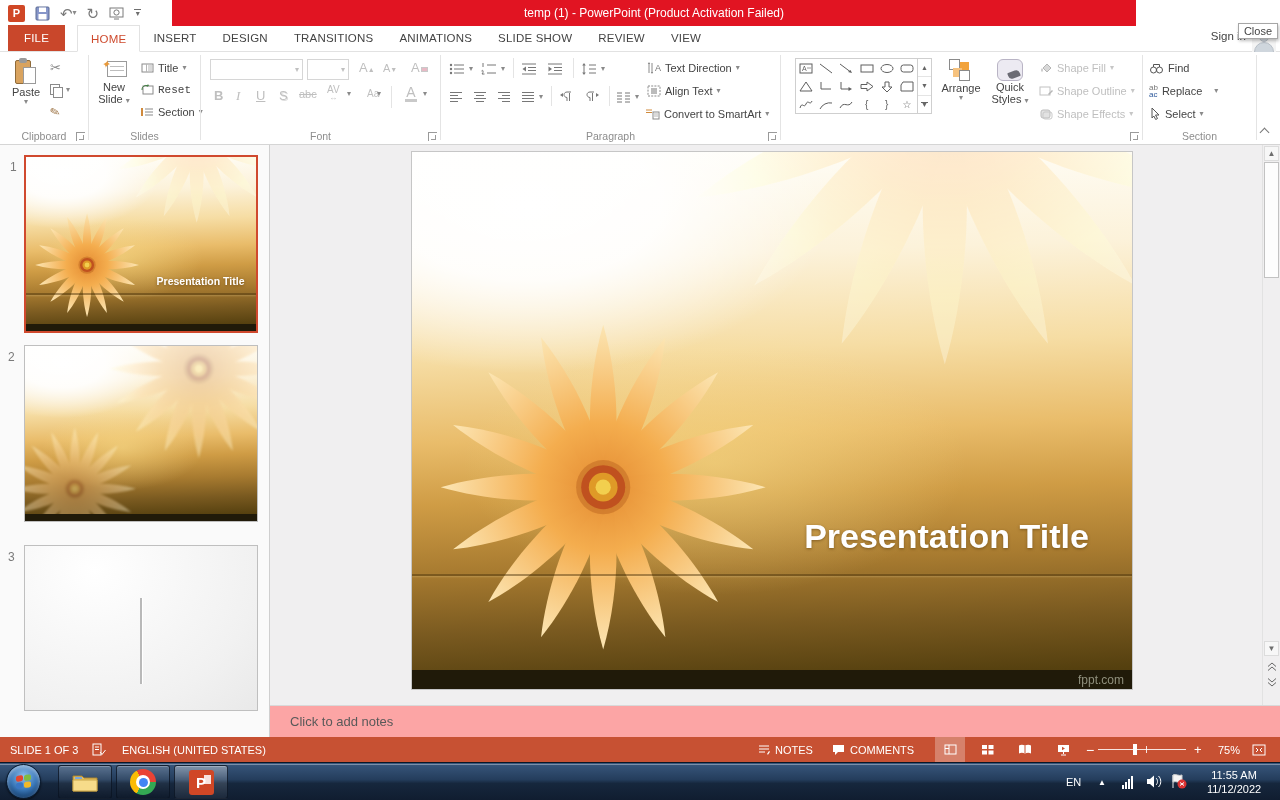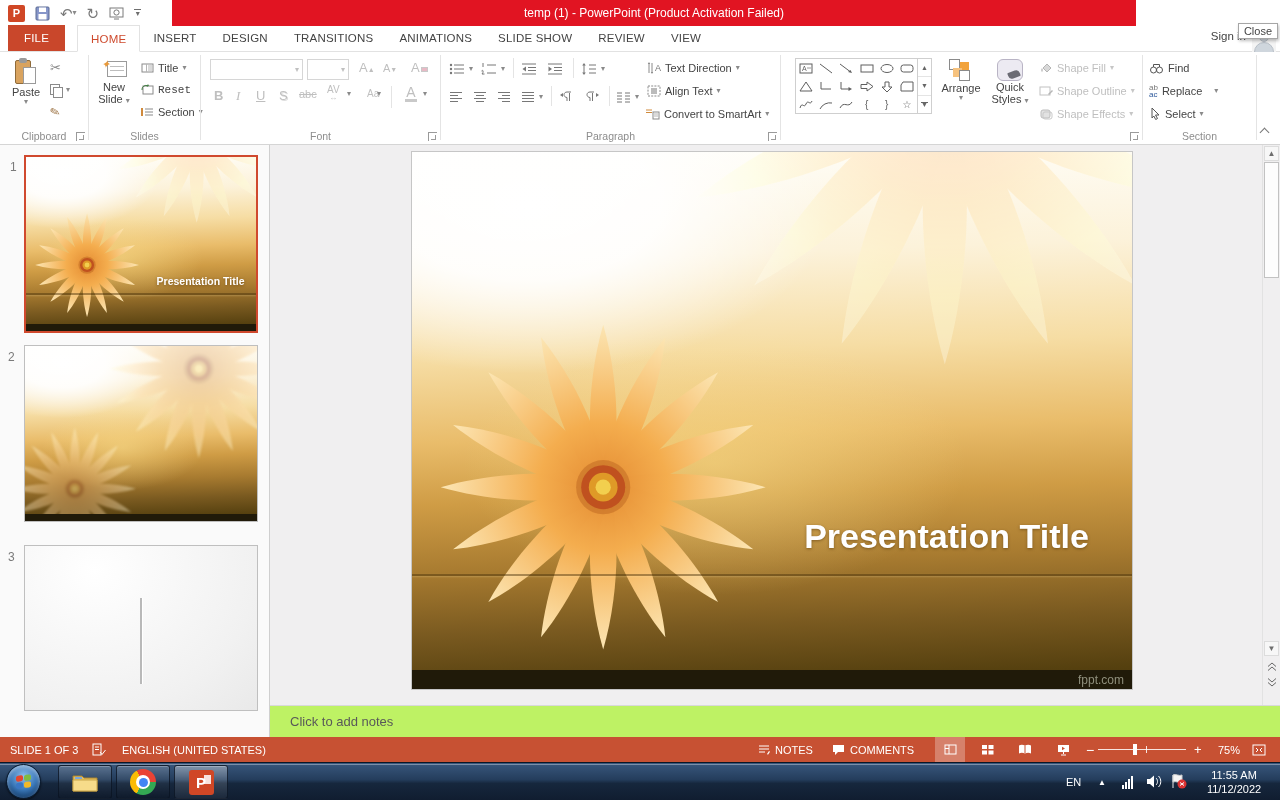--- a/index.html
+++ b/index.html
@@ -103,21 +103,21 @@
     background:
       radial-gradient(ellipse 62% 46% at 16% 10%, rgba(255,255,255,1) 0%, rgba(255,255,255,.9) 30%, rgba(255,255,255,0) 68%),
       radial-gradient(ellipse 50% 35% at 42% 58%, rgba(250,222,140,.55) 0%, rgba(250,222,140,0) 70%),
       linear-gradient(178deg,#fffef9 0%,#fcf2da 20%,#f6dda4 37%,#e9bc6a 52%,#cf9c45 63%,#a87b30 75%,#7a5a20 86%,#55400f 96%,#4a370d 100%);}
   .shelf{position:absolute;left:0;right:0;height:2px;background:rgba(70,48,12,.45);box-shadow:0 1px 2px rgba(255,235,180,.25);}
   .fppt-bar{position:absolute;left:0;right:0;bottom:0;background:#201a09;display:flex;align-items:center;justify-content:flex-end;}
   .slide-title{position:absolute;color:#fff;font-weight:bold;text-shadow:0 1px 3px rgba(80,50,10,.55);white-space:nowrap;}
   .flw{position:absolute;}
   .faint{opacity:.34;filter:saturate(.55) brightness(1.22);}
   .faint2{opacity:.4;filter:saturate(.6) brightness(1.1) blur(1px);}
-  #notesbar{left:270px;top:705px;width:1010px;height:32px;background:#bef264;border-top:1px solid #d9d9d9;display:flex;align-items:center;}
+  #notesbar{left:270px;top:705px;width:1010px;height:32px;background:#fca5a5;border-top:1px solid #d9d9d9;display:flex;align-items:center;}
   #notes-ph{margin-left:20px;font-size:13px;color:#595959;}
   
   #vscroll{left:1262px;top:145px;width:18px;height:560px;background:#f0eff0;border-left:1px solid #e2e2e2;}
   .sbtn{position:absolute;left:1px;width:15px;height:15px;display:flex;align-items:center;justify-content:center;color:#6e6e6e;font-size:8px;background:#f7f7f7;border:1px solid #dcdcdc;}
   #sthumb{position:absolute;left:1px;top:17px;width:15px;height:116px;background:#fdfdfd;border:1px solid #c2c2c2;}
 </style>
 </head>
 <body>
 
 <div id="app">

